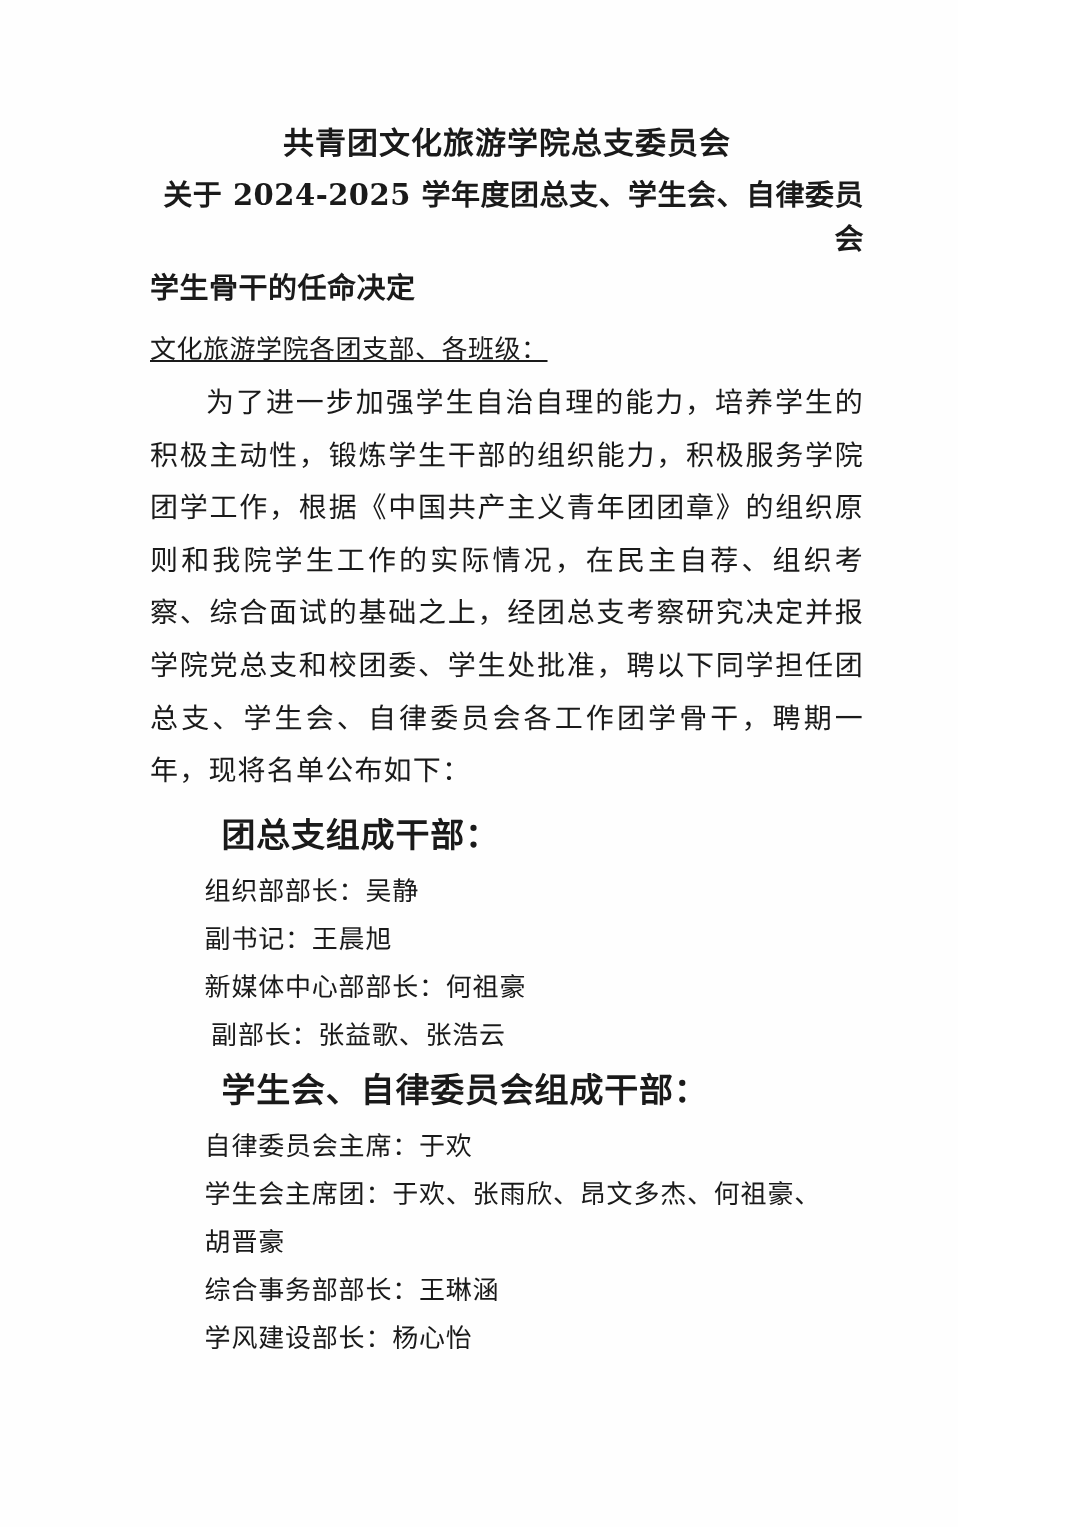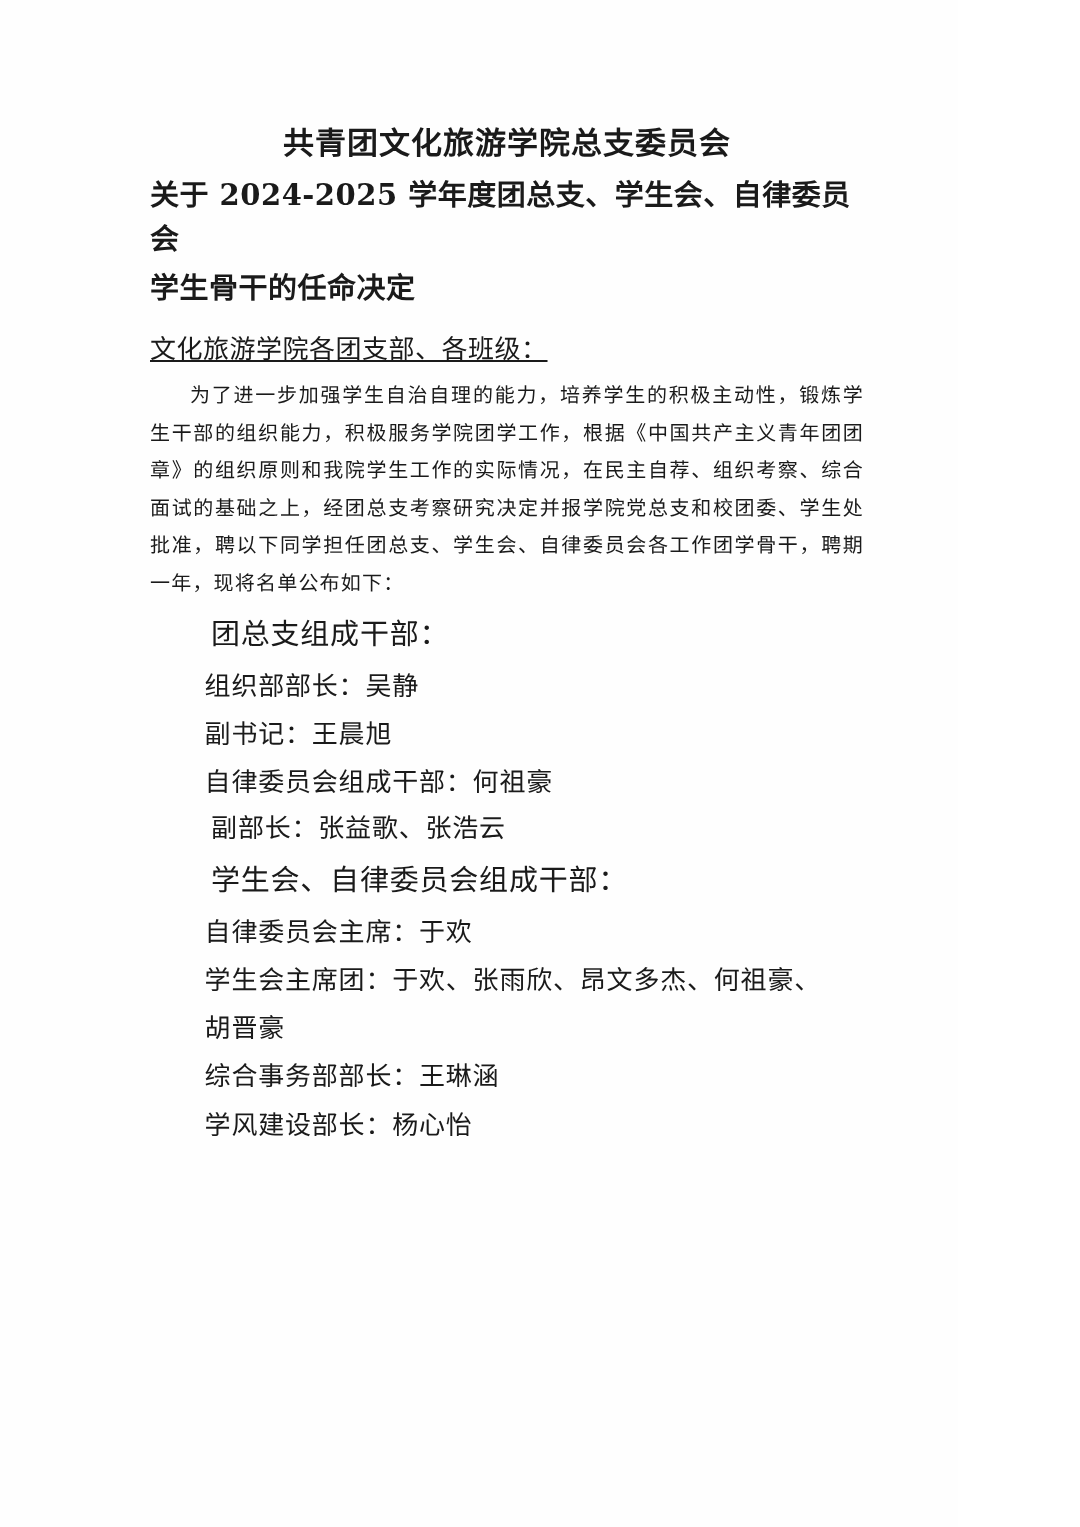--- a/index.html
+++ b/index.html
@@ -24,21 +24,21 @@
   }
   .doc-title {
     text-align: center;
     font-size: 31px;
     font-weight: bold;
     letter-spacing: 1px;
     line-height: 1.5;
     margin: 0 0 6px 0;
   }
   .doc-subtitle {
-    text-align: left;
+    text-align: right;
     font-size: 29px;
     font-weight: bold;
     line-height: 1.55;
     margin: 0 0 4px 0;
     letter-spacing: 0.5px;
   }
   .doc-subtitle2 {
     text-align: left;
     font-size: 29px;
     font-weight: bold;
@@ -47,46 +47,45 @@
     letter-spacing: 0.5px;
   }
   .addressee {
     font-size: 26px;
     line-height: 1.6;
     margin: 0 0 6px 0;
     letter-spacing: 0.5px;
     text-decoration: underline;
   }
   .body-para {
-    font-size: 20px;
+    font-size: 28px;
     line-height: 1.88;
     text-indent: 2em;
     margin: 0 0 6px 0;
     text-align: justify;
     text-justify: inter-ideograph;
     letter-spacing: 1.2px;
   }
   .section-heading {
-    font-size: 29px;
-    font-weight: normal;
+    font-size: 34px;
+    font-weight: bold;
     line-height: 1.85;
     margin: 0;
     padding-left: 2.1em;
     letter-spacing: 0.8px;
   }
   .roster-line {
     font-size: 26px;
     line-height: 1.85;
     margin: 0;
     padding-left: 2.1em;
     letter-spacing: 0.8px;
   }
   .roster-line.indent-extra {
     padding-left: 2.35em;
-    font-family: Liberation Mono, monospace;
   }
   .roster-cont {
     font-size: 26px;
     line-height: 1.85;
     margin: 0;
     padding-left: 2.1em;
     letter-spacing: 0.8px;
   }
 </style>
 </head>
@@ -100,21 +99,21 @@
 
   <h2 class="doc-subtitle2">学生骨干的任命决定</h2>
 
   <p class="addressee">文化旅游学院各团支部、各班级：</p>
 
   <p class="body-para">为了进一步加强学生自治自理的能力，培养学生的积极主动性，锻炼学生干部的组织能力，积极服务学院团学工作，根据《中国共产主义青年团团章》的组织原则和我院学生工作的实际情况，在民主自荐、组织考察、综合面试的基础之上，经团总支考察研究决定并报学院党总支和校团委、学生处批准，聘以下同学担任团总支、学生会、自律委员会各工作团学骨干，聘期一年，现将名单公布如下：</p>
 
   <p class="section-heading">团总支组成干部：</p>
   <p class="roster-line">组织部部长：吴静</p>
   <p class="roster-line">副书记：王晨旭</p>
-  <p class="roster-line">自律委员会组成干部：何祖豪</p>
+  <p class="roster-line">新媒体中心部部长：何祖豪</p>
   <p class="roster-line indent-extra">副部长：张益歌、张浩云</p>
 
   <p class="section-heading">学生会、自律委员会组成干部：</p>
   <p class="roster-line">自律委员会主席：于欢</p>
   <p class="roster-line">学生会主席团：于欢、张雨欣、昂文多杰、何祖豪、</p>
   <p class="roster-cont">胡晋豪</p>
   <p class="roster-line">综合事务部部长：王琳涵</p>
   <p class="roster-line">学风建设部长：杨心怡</p>
 
 </div>

